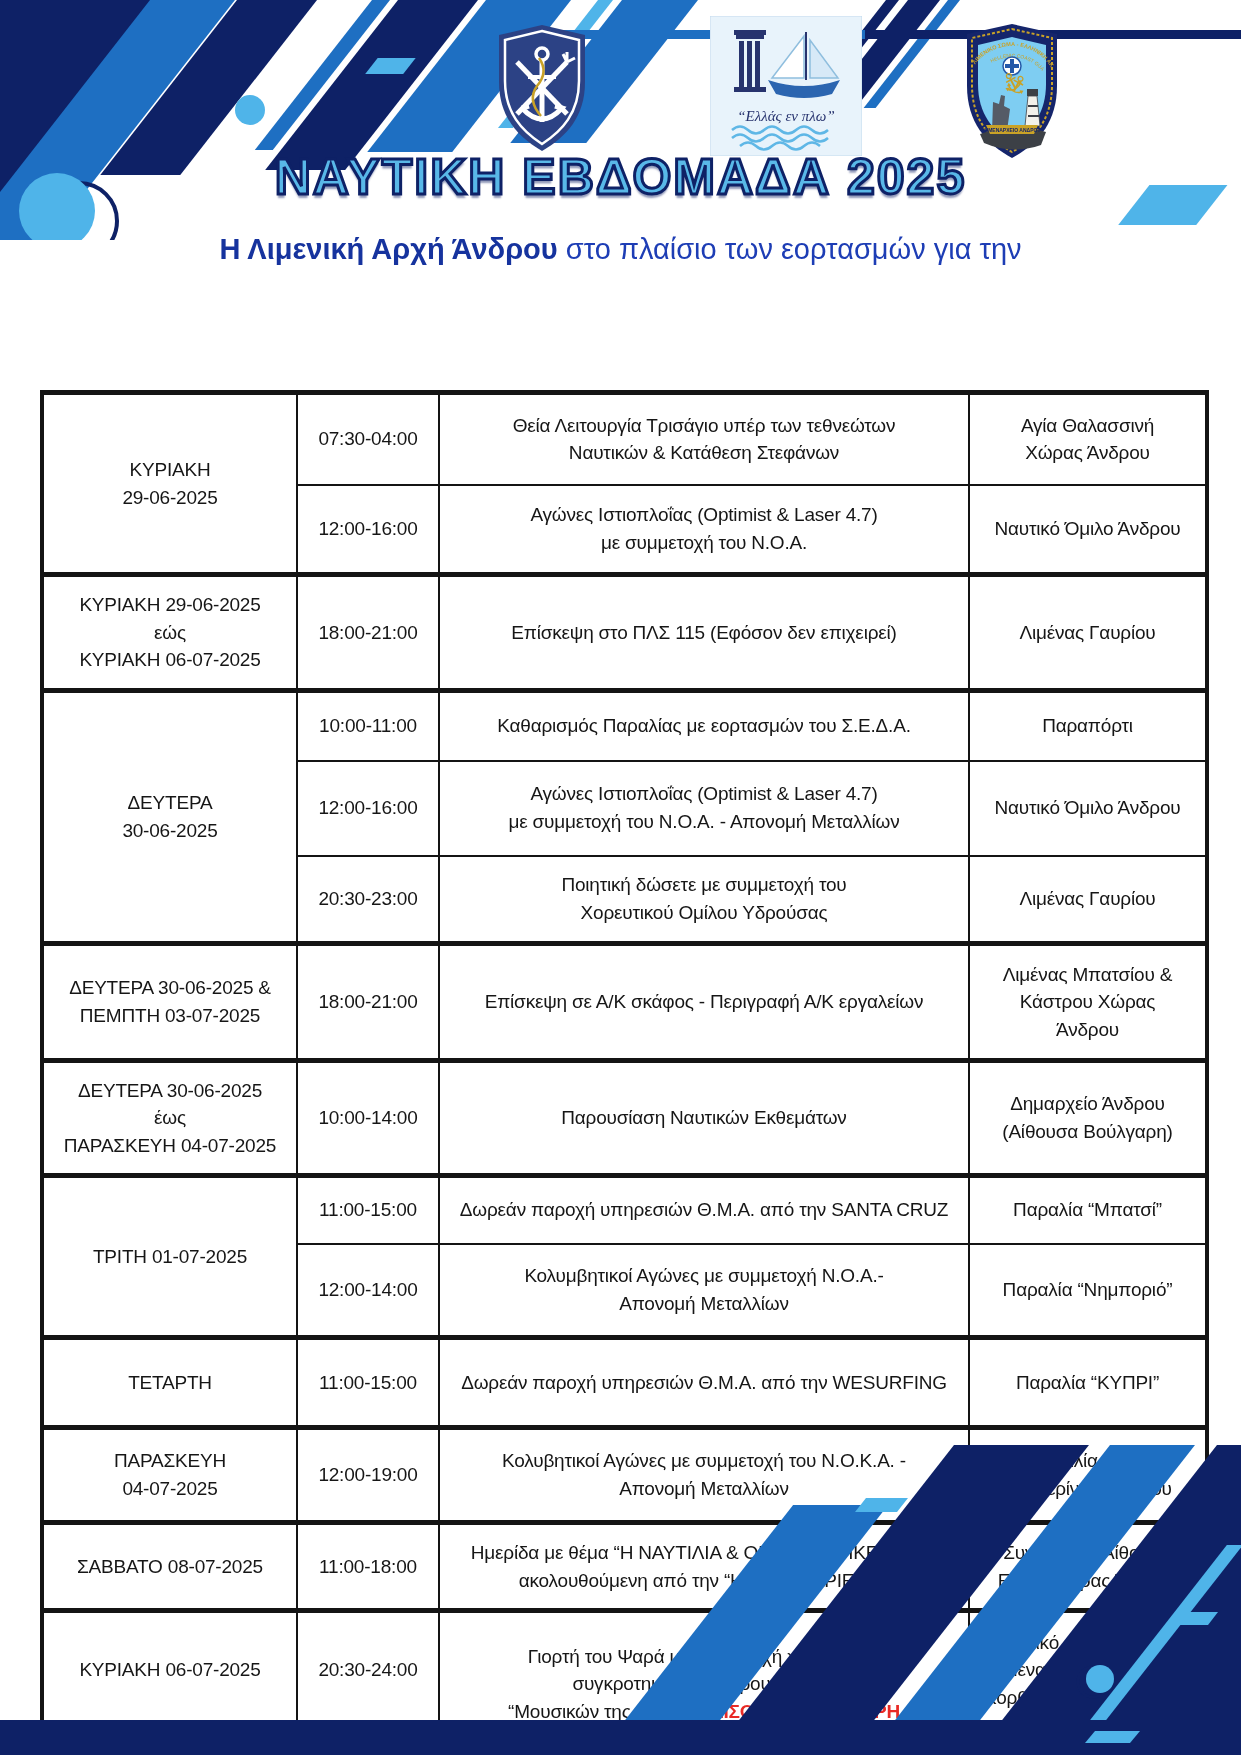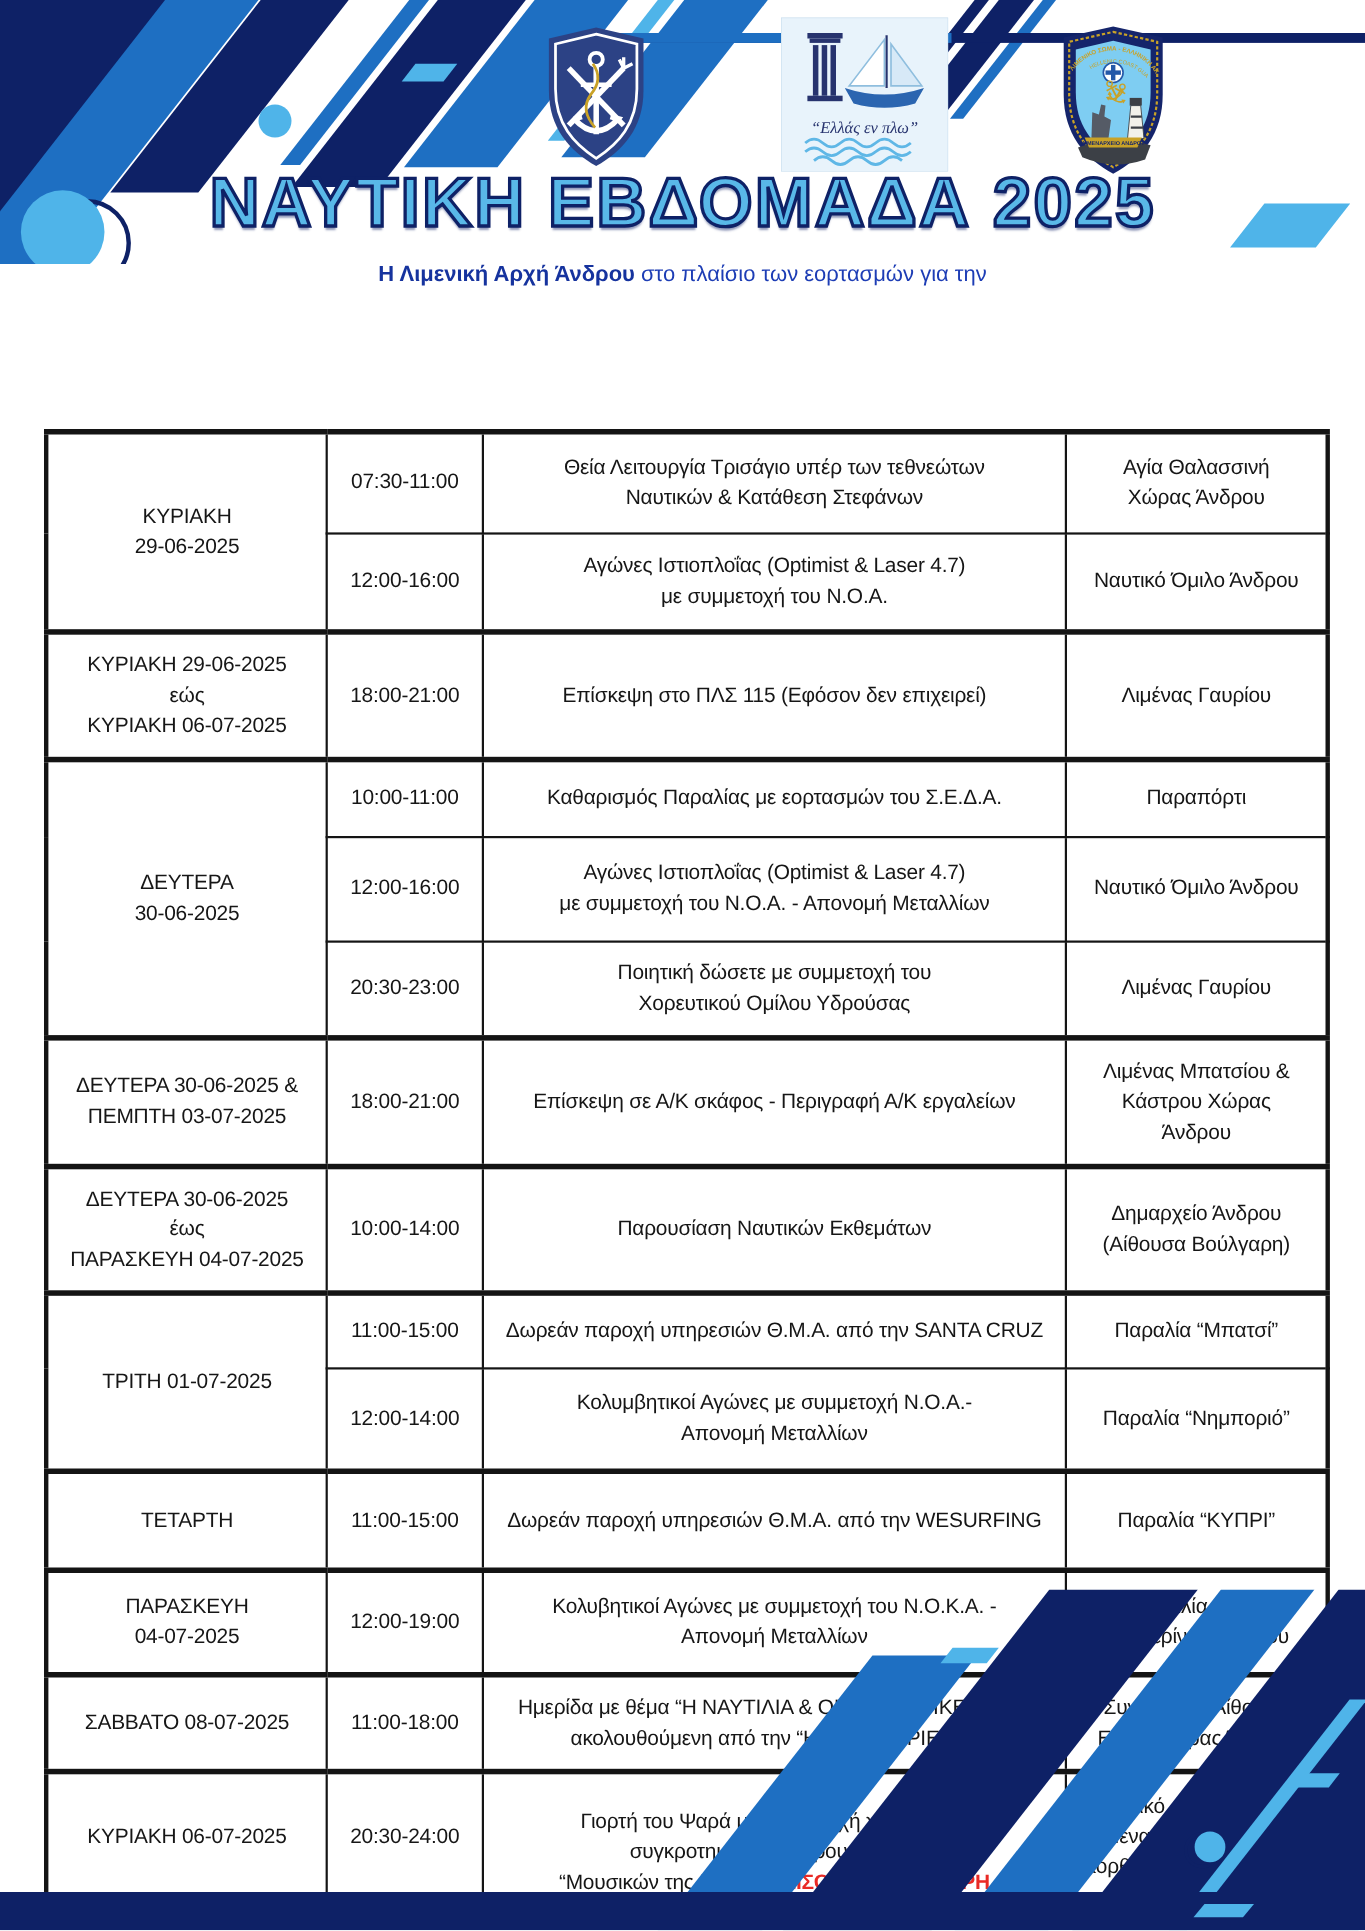--- a/index.html
+++ b/index.html
@@ -6,24 +6,24 @@
   .page{position:relative;width:1241px;height:1755px;background:#fff;overflow:hidden;
         font-family:"Liberation Sans",sans-serif;}
   svg{display:block;}
   .deco-top{position:absolute;left:0;top:0;z-index:1;}
   .deco-bottom{position:absolute;left:0;top:1445px;z-index:6;pointer-events:none;}
   .logo{position:absolute;z-index:3;}
   .logo1{left:493px;top:22px;}
   .logo2{left:710px;top:16px;}
   .logo3{left:962px;top:22px;}
   .banner-title{position:absolute;left:0;top:148px;width:100%;text-align:center;z-index:4;
-    font-size:63px;font-weight:800;letter-spacing:2px;color:#59b8e8;
+    font-size:50px;font-weight:800;letter-spacing:2px;color:#59b8e8;
     -webkit-text-stroke:3px #0e2166;text-shadow:0 4px 2px rgba(13,32,103,0.45);margin:0;}
   .intro{position:absolute;left:0;top:230px;width:100%;text-align:center;z-index:4;
-    color:#1d3db5;font-size:20px;line-height:39px;}
+    color:#1d3db5;font-size:29px;line-height:39px;}
   .intro b{font-weight:700;color:#16339e;}
   .sched{position:absolute;left:40px;top:390px;z-index:2;}
   table{border-collapse:collapse;table-layout:fixed;width:1165px;border:4px solid #141414;}
   td{border:2px solid #141414;font-size:19px;color:#161616;text-align:center;
      vertical-align:middle;white-space:pre-line;padding:2px 8px;line-height:1.45;
      letter-spacing:-0.2px;overflow:hidden;}
   tr.g td{border-top-width:5px;}
   td.l.left{text-align:left;padding-left:14px;}
   .red{color:#e92a25;font-weight:700;}
 </style>
@@ -134,21 +134,21 @@
       <colgroup>
           <col style="width:255px">
           <col style="width:142px">
           <col style="width:530px">
           <col style="width:238px">
         </colgroup>
       <tbody>
         <tr class="g" style="height:92px">
           <td class="day" rowspan="2">ΚΥΡΙΑΚΗ
 29-06-2025</td>
-          <td class="t">07:30-11:00</td>
+          <td class="t">07:30-04:00</td>
           <td class="d">Θεία Λειτουργία Τρισάγιο υπέρ των τεθνεώτων
 Ναυτικών &amp; Κατάθεση Στεφάνων</td>
           <td class="l">Αγία Θαλασσινή
 Χώρας Άνδρου</td>
         </tr>
         <tr style="height:90px">
           <td class="t">12:00-16:00</td>
           <td class="d">Αγώνες Ιστιοπλοΐας (Optimist &amp; Laser 4.7)
 με συμμετοχή του Ν.Ο.Α.</td>
           <td class="l">Ναυτικό Όμιλο Άνδρου</td>

